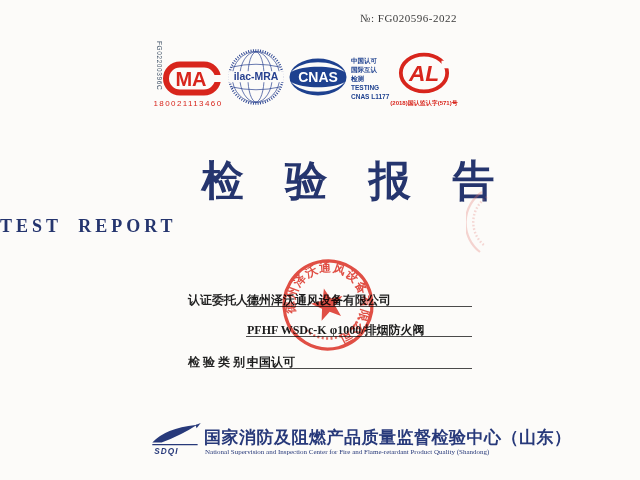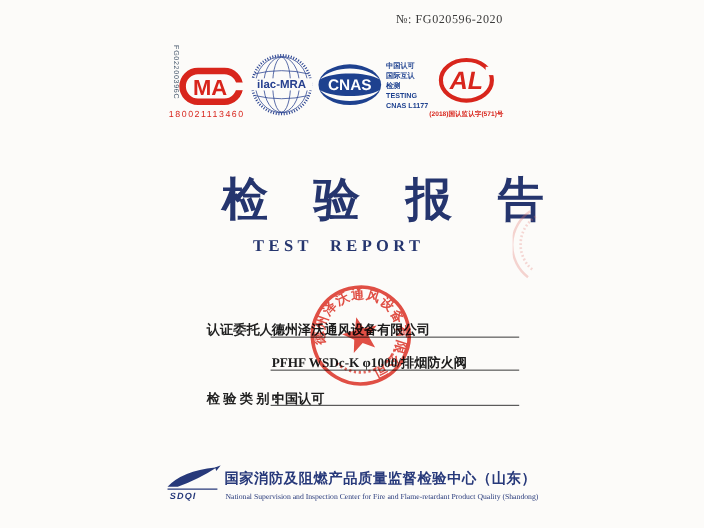--- a/index.html
+++ b/index.html
@@ -47,22 +47,22 @@
 
   
   #title-cn{
     left:0;top:153px;width:616px;text-align:center;
     font-size:42px;font-weight:bold;color:#25356e;
     letter-spacing:15px;padding-left:15px;box-sizing:border-box;
     font-family:"Liberation Sans", sans-serif;
     margin-left:40px;
   }
   #title-en{
-    left:0;top:216px;width:616px;text-align:center;
-    font-size:15px;font-weight:bold;color:#25356e;
+    left:0;top:216px;width:616px;
+    font-size:18px;font-weight:bold;color:#25356e;
     letter-spacing:4px;word-spacing:8px;
     font-family:"Liberation Serif", serif;
   }
 
   
   .form-row{position:absolute;left:0;width:640px;height:22px;font-weight:bold;}
   .form-label{
     position:absolute;left:188px;top:0;
     font-size:12px;color:#222;white-space:pre;
   }
@@ -85,33 +85,33 @@
     opacity:.88;mix-blend-mode:multiply;
   }
 
   
   #faint-stamp{left:466px;top:182px;width:44px;height:82px;opacity:.55;}
 
   
   #footer-logo{left:150px;top:423px;}
   #footer-name-cn{
     left:204px;top:426px;
-    font-size:13px;font-weight:bold;color:#27397a;letter-spacing:.5px;
+    font-size:17px;font-weight:bold;color:#27397a;letter-spacing:.5px;
     font-family:"Liberation Sans", sans-serif;white-space:nowrap;
   }
   #footer-name-en{
     left:205px;top:448px;
     font-size:7px;color:#27397a;
     font-family:Liberation Serif, serif;white-space:nowrap;
   }
 </style>
 </head>
 <body>
 
-<div class="abs" id="report-no"><span>№:</span> <span>FG020596-2020</span></div>
+<div class="abs" id="report-no"><span>№:</span> <span>FG020596-2022</span></div>
 
 <div class="abs" id="cma-sidecode">FG02200396C</div>
 <svg class="abs" id="cma-logo" width="60" height="37" viewBox="0 0 120 74">
   <rect x="8" y="9" width="104" height="56" rx="28" fill="none" stroke="#d8251c" stroke-width="12"></rect>
   <rect x="100" y="30" width="20" height="14" fill="#fcfbf9"></rect>
   <text x="58" y="52" text-anchor="middle" font-family="Liberation Sans, sans-serif" font-size="40" font-weight="bold" fill="#d8251c">MA</text>
 </svg>
 <div class="abs" id="cma-number">180021113460</div>
 
 <svg class="abs" id="ilac-logo" width="58" height="60" viewBox="0 0 100 100">

